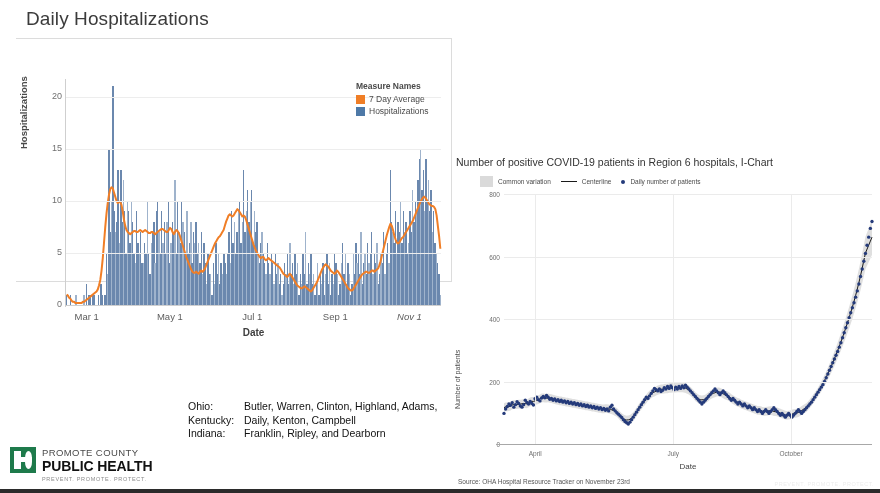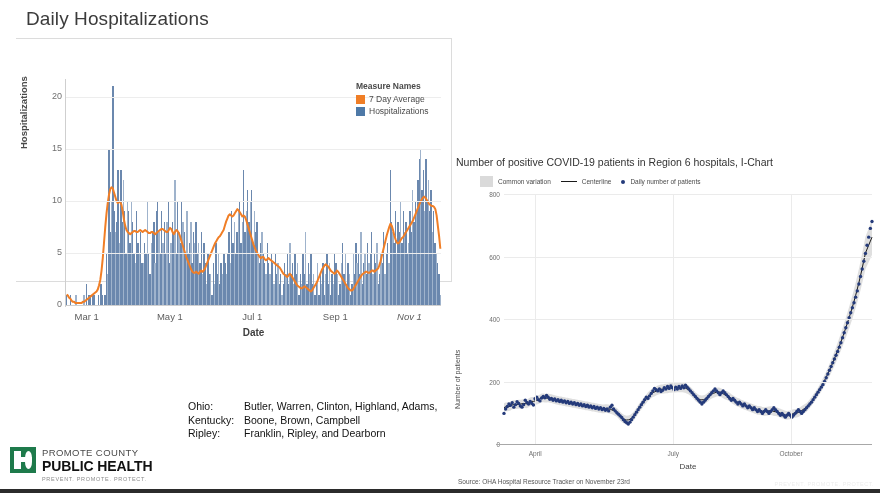--- a/index.html
+++ b/index.html
@@ -441,24 +441,24 @@
     </div>
   </div>
 
   <div class="counties">
     <div class="crow">
       <span class="clabel">Ohio:</span>
       <span class="cvals">Butler, Warren, Clinton, Highland, Adams,</span>
     </div>
     <div class="crow">
       <span class="clabel">Kentucky:</span>
-      <span class="cvals">Boone, Brown, Campbell</span>
+      <span class="cvals">Daily, Kenton, Campbell</span>
     </div>
     <div class="crow">
-      <span class="clabel">Ripley:</span>
+      <span class="clabel">Indiana:</span>
       <span class="cvals">Franklin, Ripley, and Dearborn</span>
     </div>
   </div>
 
   <div class="logo">
     <div class="logo-mark">
         <i></i>
       </div>
     <div class="logo-text">
       <div class="logo-l1">PROMOTE COUNTY</div>

